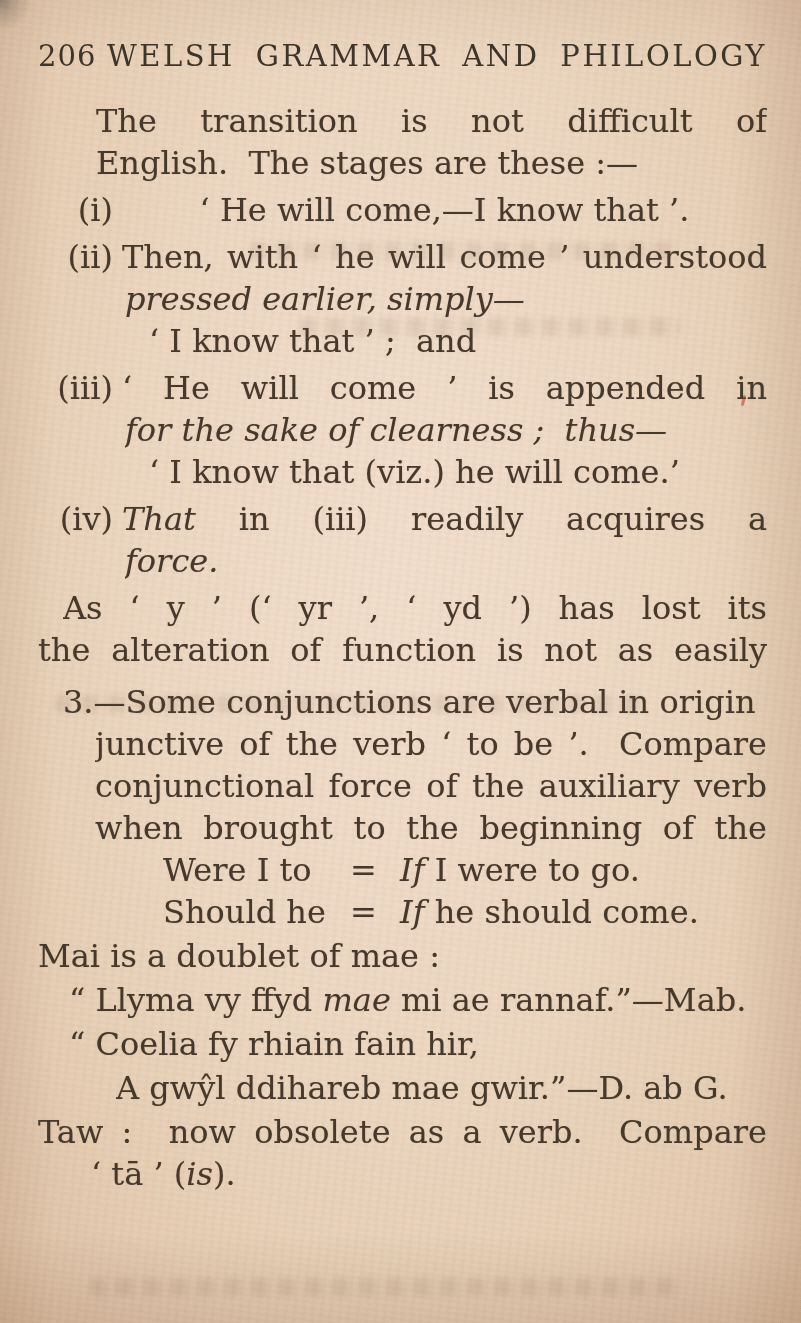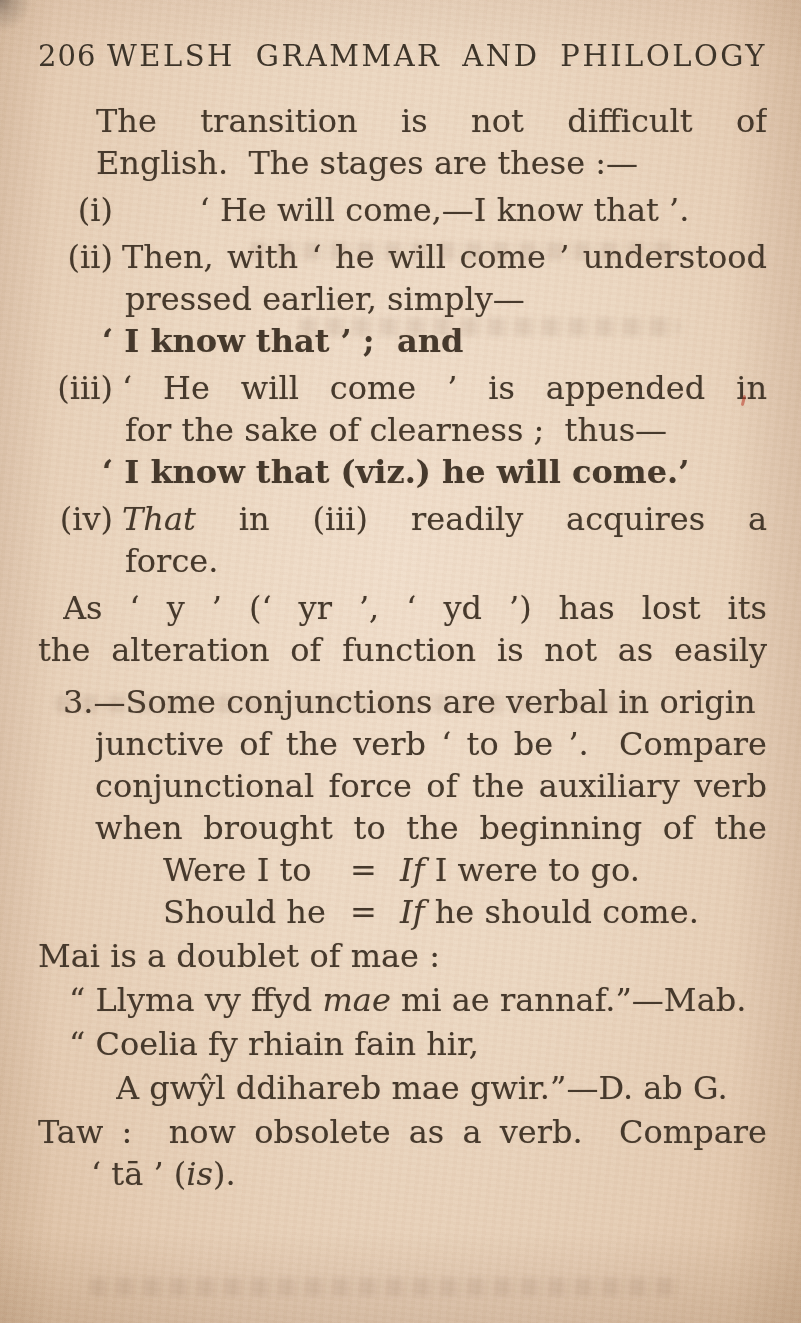--- a/index.html
+++ b/index.html
@@ -34,22 +34,22 @@
   
   .line{position:relative;font-size:32px;line-height:42px;height:42px;overflow:hidden;
         text-shadow:0 0 1px rgba(70,54,38,0.25);}
   .j{text-align:justify;}
   .j::after{content:"";display:inline-block;width:100%;height:0;}
   .i{font-style:italic;margin-top:48px;}
   .sc{font-size:0.78em;letter-spacing:0.6px;}
   .indP{margin-left:58px;}
   .indAs{margin-left:25px;}
   .ind1{margin-left:57px;}
-  .cont{margin-left:87px;}
-  .quoteInd{margin-left:64px;font-weight:bold;}
+  .cont{margin-left:87px;font-style:italic;}
+  .quoteInd{margin-left:111px;}
   .indQ{margin-left:31px;}
   .indQ2{margin-left:78px;}
   .indTa{margin-left:53px;}
   .mt2{margin-top:2px;}
   .mt5{margin-top:5px;}
   .mt10{margin-top:10px;}
   
   .li{display:flex;}
   .li .m{display:block;width:84px;padding-right:9px;box-sizing:border-box;text-align:right;flex:none;}
   .li .lt{display:block;flex:1;height:42px;overflow:hidden;text-align:center;}

